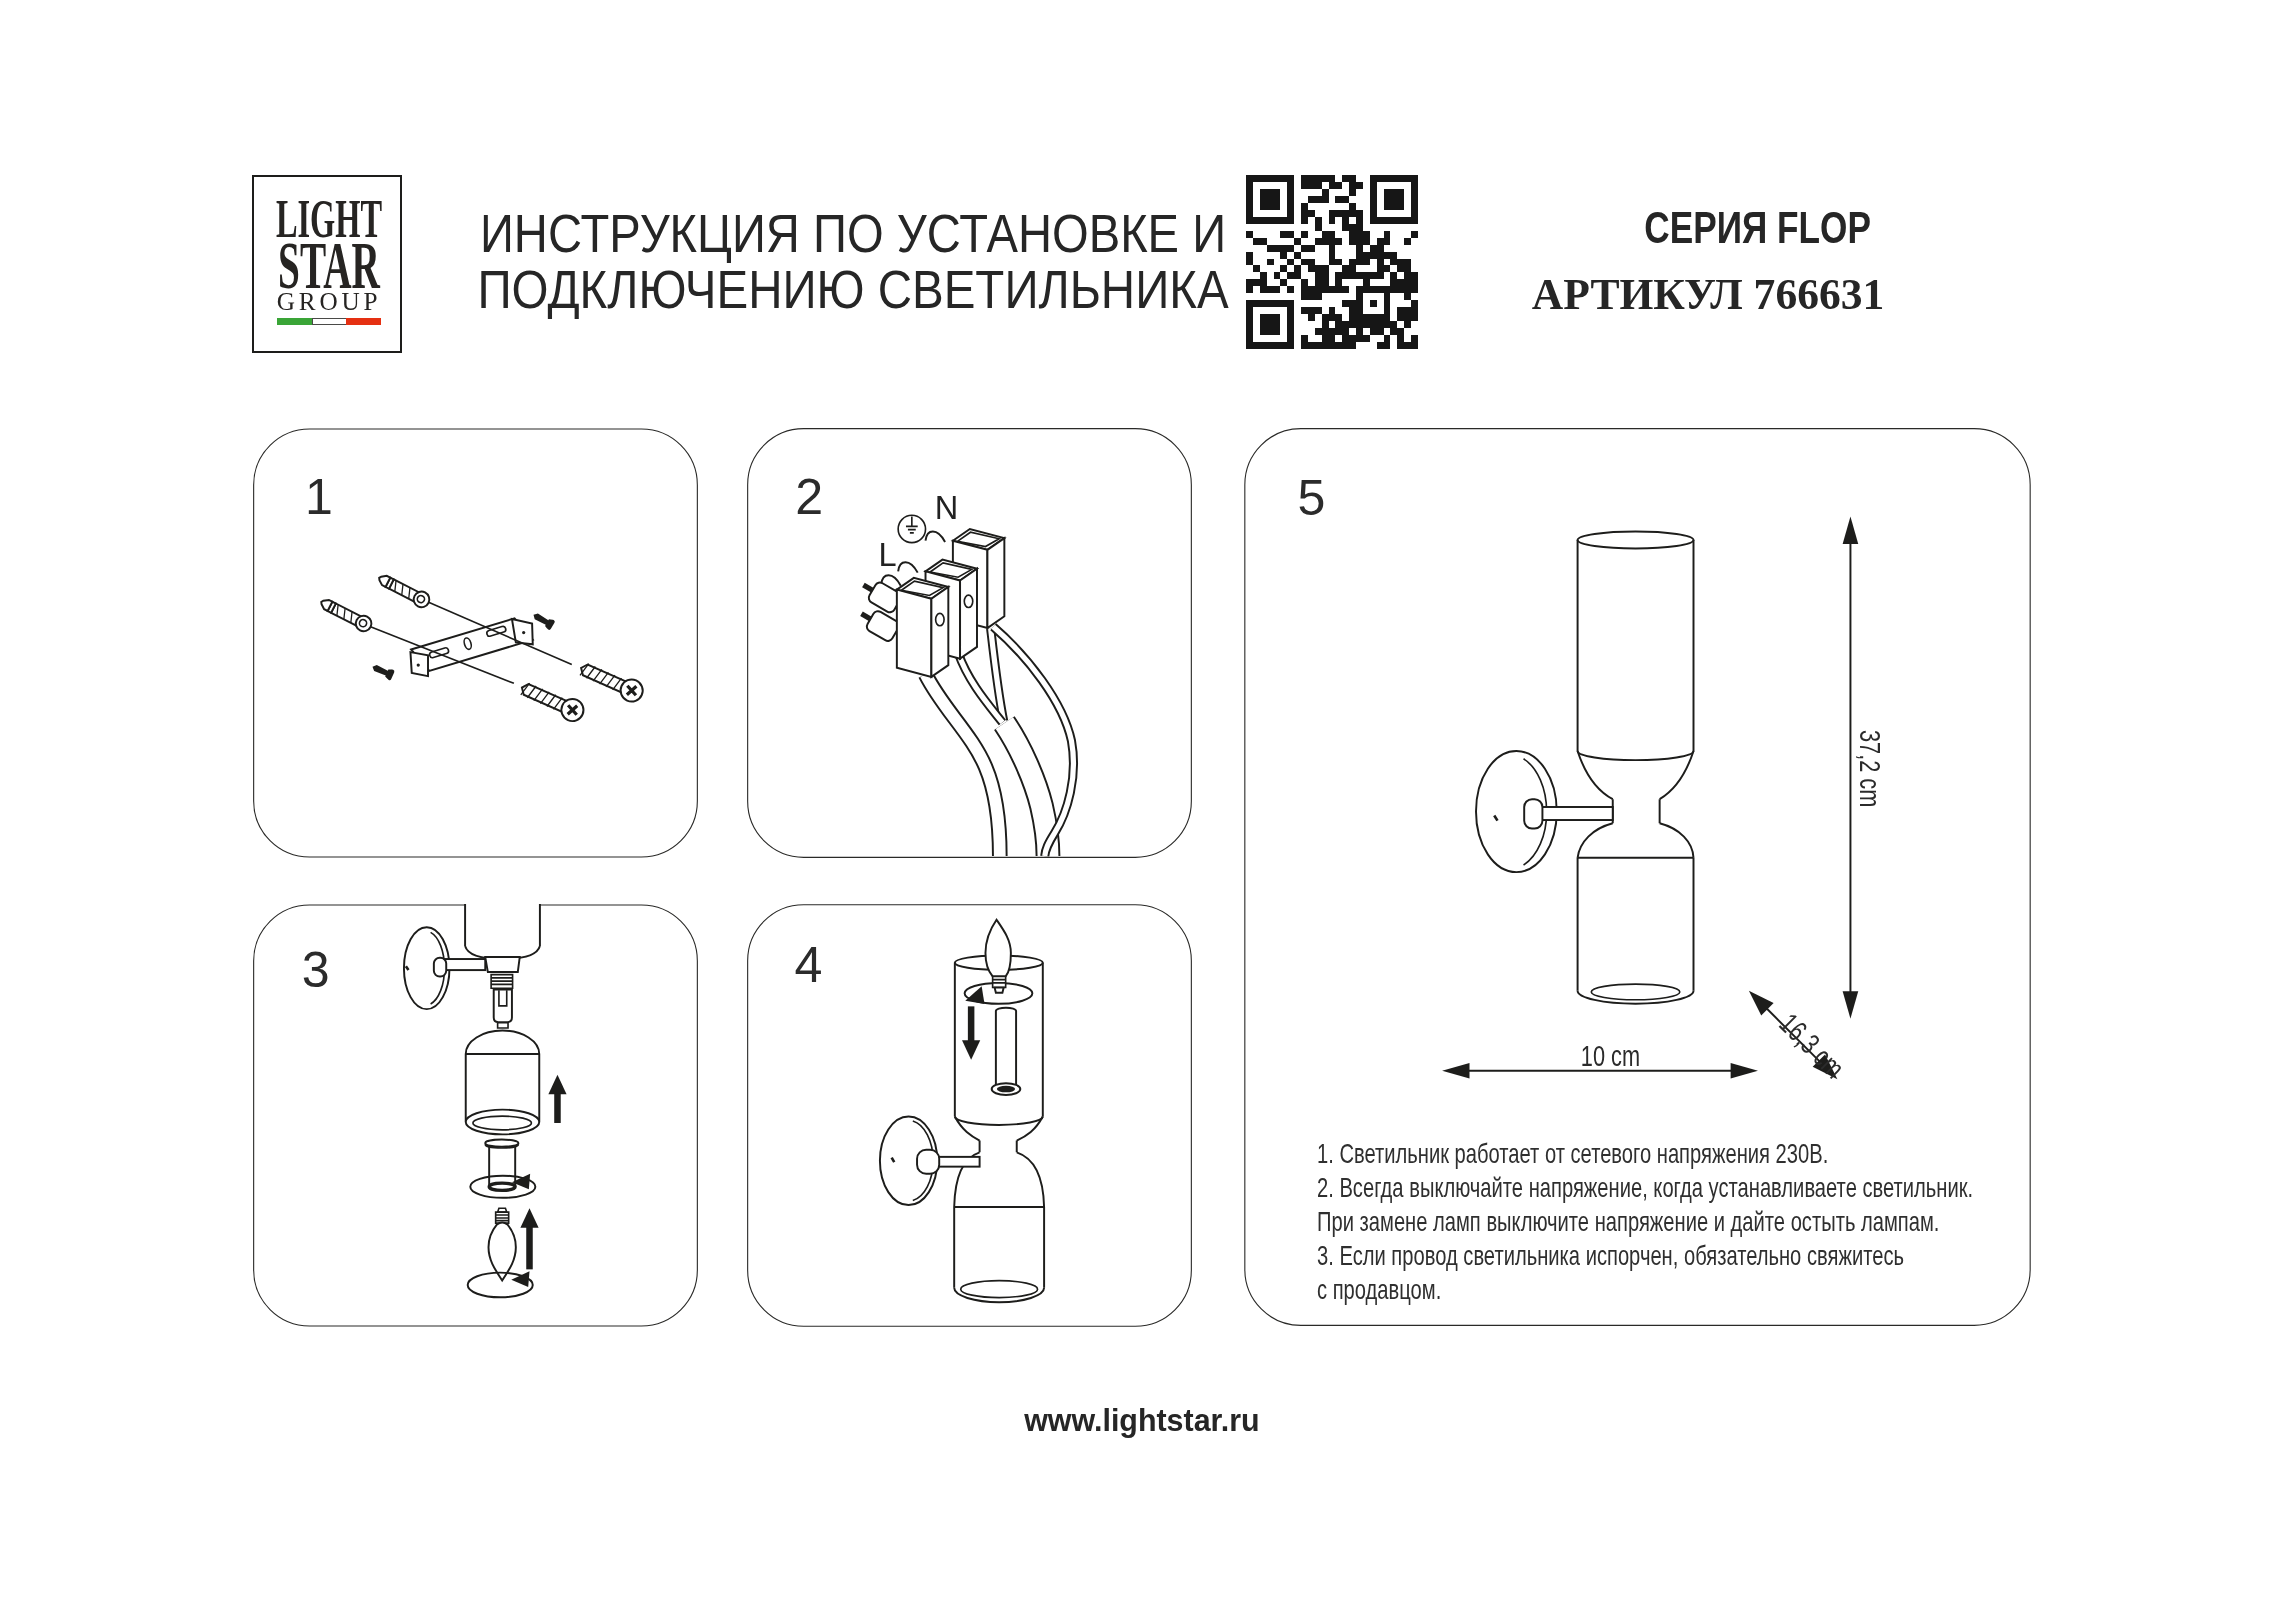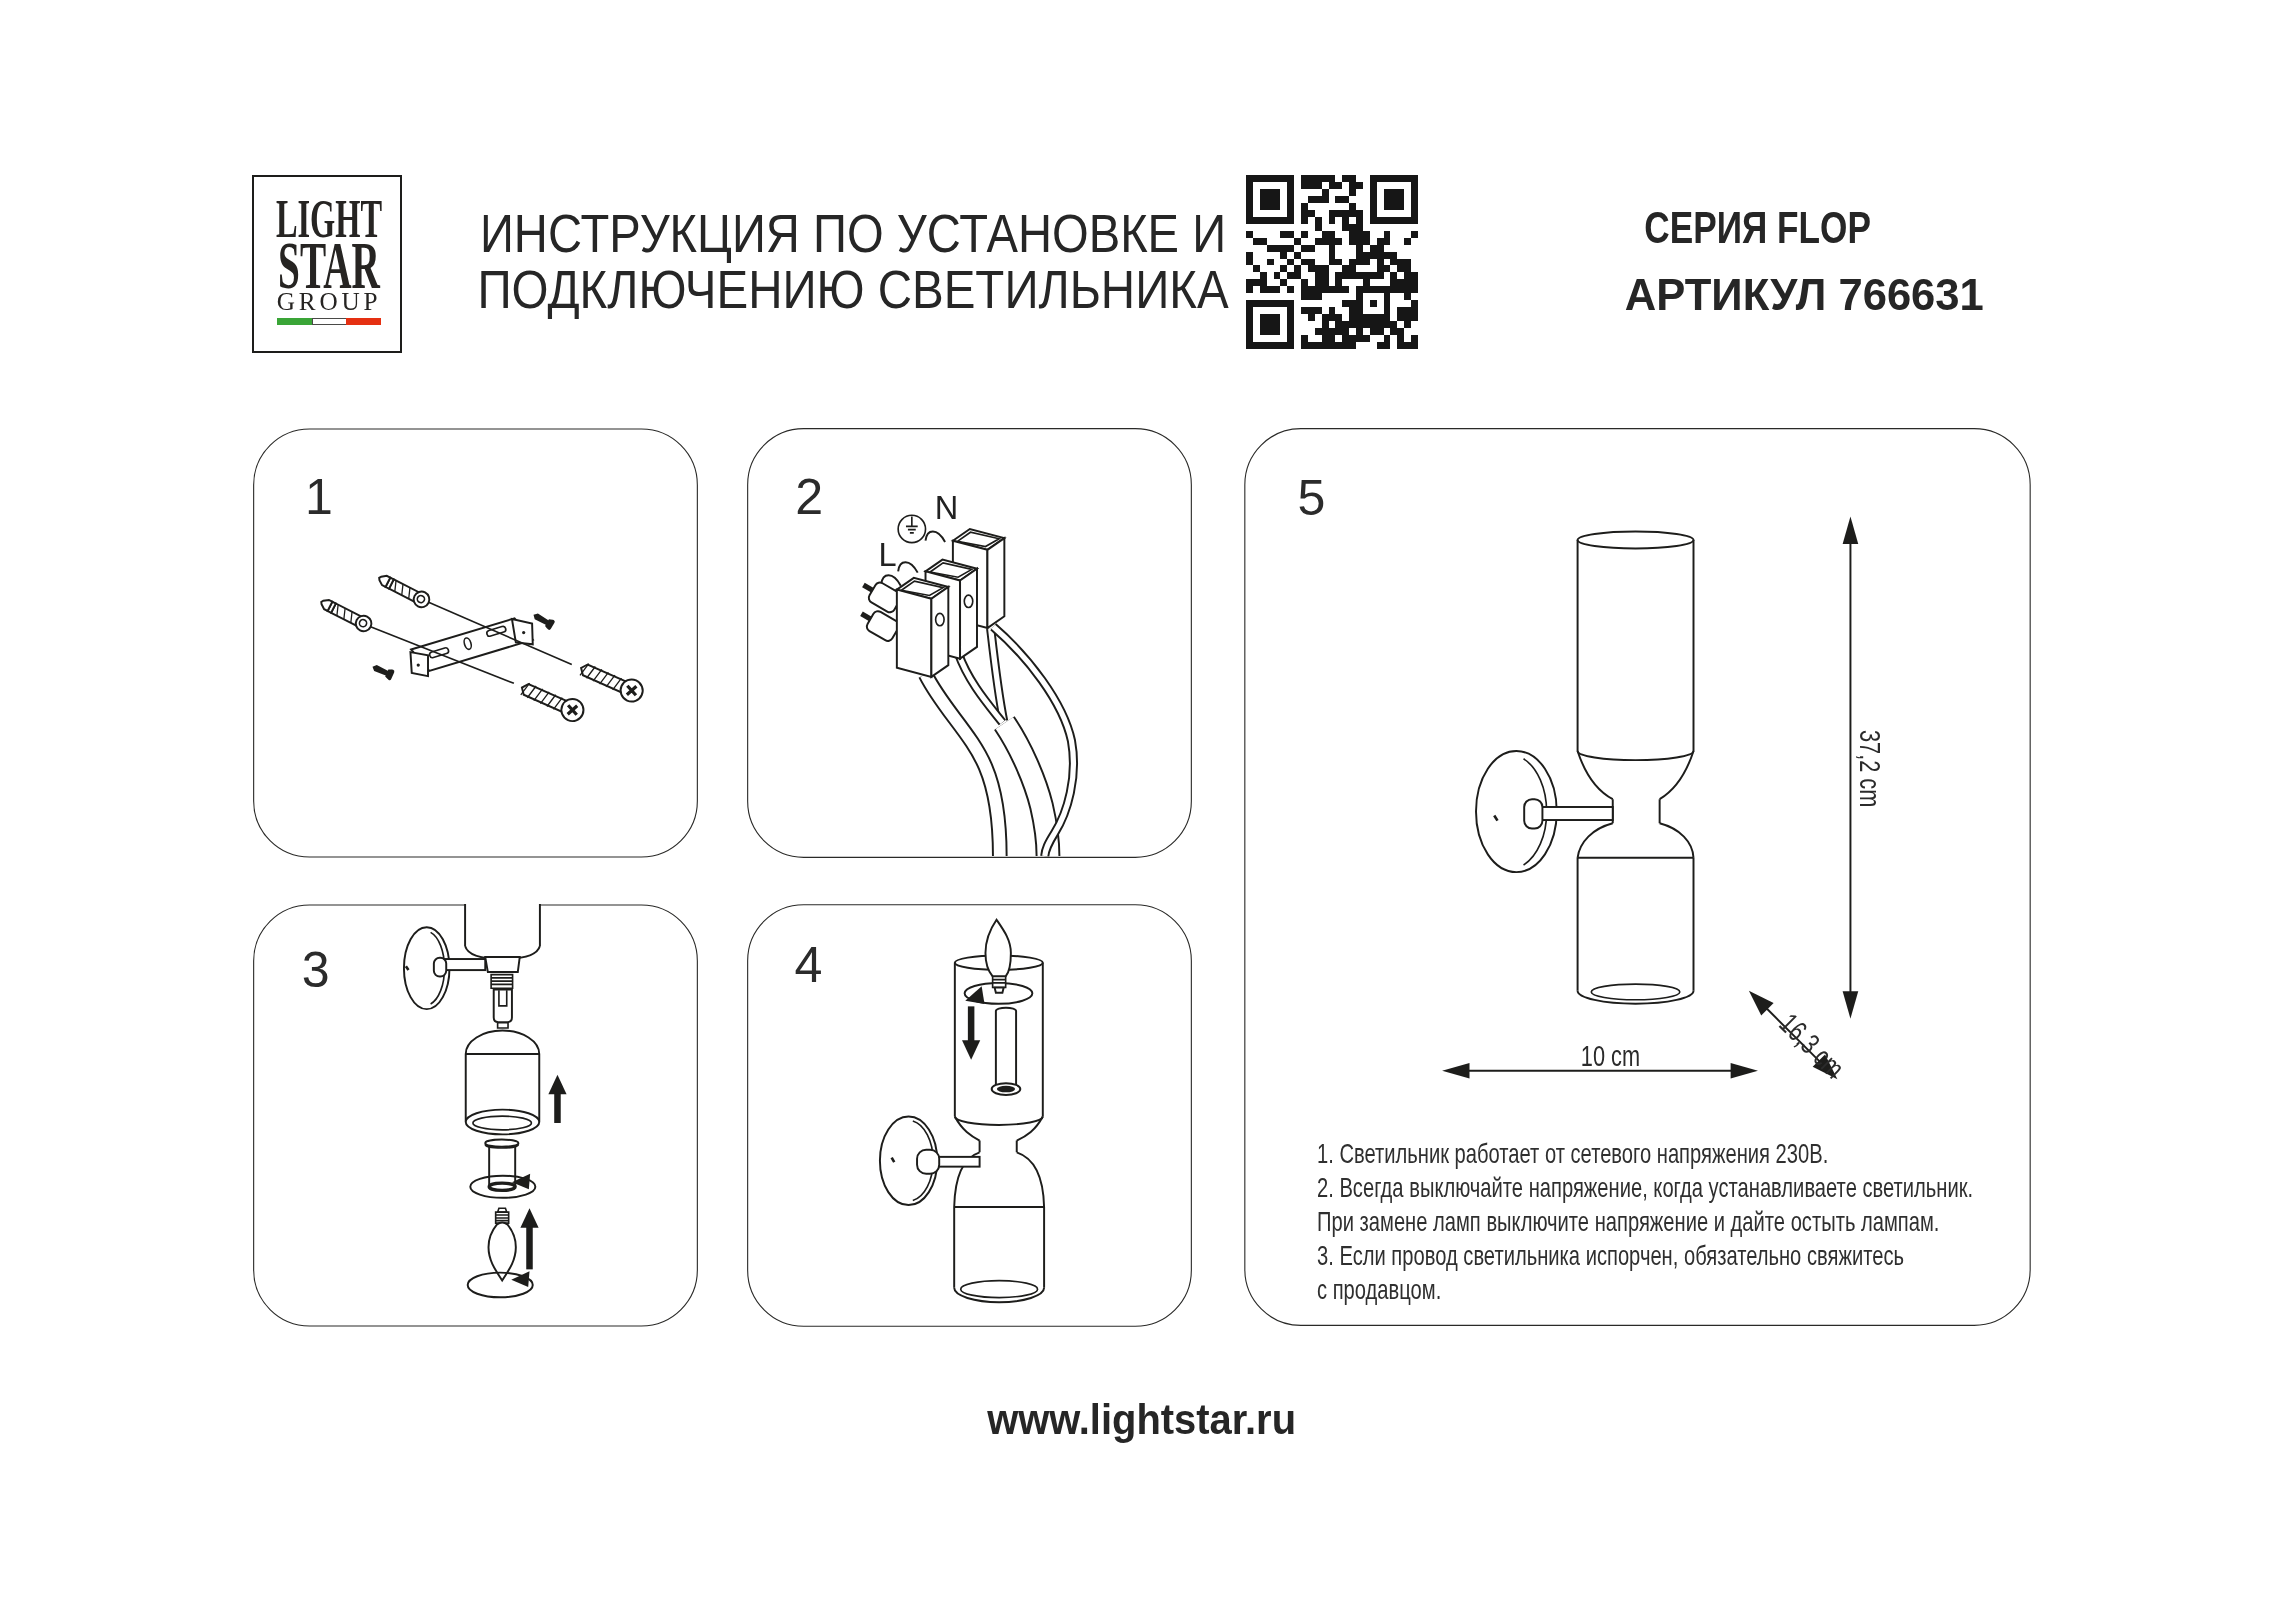--- a/index.html
+++ b/index.html
@@ -11,22 +11,22 @@
 <div style="position:absolute;left:329px;top:292px;font-family:'Liberation Serif',serif;font-weight:normal;font-size:26px;line-height:19.5px;letter-spacing:3.9px;color:#262422;white-space:nowrap;transform:translateX(-50%) scaleX(0.97)">GROUP</div>
 <div style="position:absolute;left:277px;top:318px;width:35px;height:6.5px;background:#3aa537"></div>
 <div style="position:absolute;left:312px;top:318px;width:35px;height:6.5px;background:#fff;border:1.3px solid #4a4a48;box-sizing:border-box"></div>
 <div style="position:absolute;left:346px;top:318px;width:35px;height:6.5px;background:#e53012"></div>
 
 <div style="position:absolute;left:430px;top:206px;width:846px;text-align:center;font-family:'Liberation Sans',sans-serif;font-weight:normal;font-size:53px;line-height:56px;color:#262626">
  <div style="white-space:nowrap;transform:scaleX(0.89)">ИНСТРУКЦИЯ ПО УСТАНОВКЕ И</div>
  <div style="white-space:nowrap;transform:scaleX(0.896)">ПОДКЛЮЧЕНИЮ СВЕТИЛЬНИКА</div>
 </div>
 <div style="position:absolute;left:1530px;top:206px;width:456px;text-align:center;font-family:'Liberation Sans',sans-serif;font-weight:bold;font-size:44px;line-height:44px;color:#262626"><span style="display:inline-block;transform:scaleX(0.80)">СЕРИЯ FLOP</span></div>
-<div style="position:absolute;left:1530px;top:273px;width:456px;text-align:right;font-family:Liberation Sans, sans-serif;font-weight:bold;font-size:44px;line-height:44px;color:#262626"><span style="display:inline-block;transform:scaleX(0.99)">АРТИКУЛ 766631</span></div>
-<div style="position:absolute;left:0px;top:1399px;width:2284px;text-align:center;font-family:'Liberation Sans',sans-serif;font-weight:bold;font-size:42px;line-height:42px;color:#262626"><span style="display:inline-block;transform:scaleX(0.95)">www.lightstar.ru</span></div>
+<div style="position:absolute;left:1530px;top:273px;width:456px;text-align:left;font-family:Liberation Serif, serif;font-weight:bold;font-size:44px;line-height:44px;color:#262626"><span style="display:inline-block;transform:scaleX(0.99)">АРТИКУЛ 766631</span></div>
+<div style="position:absolute;left:0px;top:1399px;width:2284px;text-align:center;font-family:'Liberation Sans',sans-serif;font-weight:bold;font-size:32px;line-height:42px;color:#262626"><span style="display:inline-block;transform:scaleX(0.95)">www.lightstar.ru</span></div>
 <svg style="position:absolute;left:1246px;top:175px" width="172" height="174" viewBox="0 0 25 25" preserveAspectRatio="none" shape-rendering="crispEdges">
     <path d="M0 0h7v1h-7zM8 0h5v1h-5zM14 0h2v1h-2zM18 0h7v1h-7zM0 1h1v1h-1zM6 1h1v1h-1zM8 1h3v1h-3zM12 1h2v1h-2zM15 1h2v1h-2zM18 1h1v1h-1zM24 1h1v1h-1zM0 2h1v1h-1zM2 2h3v1h-3zM6 2h1v1h-1zM11 2h1v1h-1zM15 2h1v1h-1zM18 2h1v1h-1zM20 2h3v1h-3zM24 2h1v1h-1zM0 3h1v1h-1zM2 3h3v1h-3zM6 3h1v1h-1zM9 3h3v1h-3zM13 3h2v1h-2zM18 3h1v1h-1zM20 3h3v1h-3zM24 3h1v1h-1zM0 4h1v1h-1zM2 4h3v1h-3zM6 4h1v1h-1zM8 4h1v1h-1zM15 4h1v1h-1zM18 4h1v1h-1zM20 4h3v1h-3zM24 4h1v1h-1zM0 5h1v1h-1zM6 5h1v1h-1zM8 5h2v1h-2zM12 5h5v1h-5zM18 5h1v1h-1zM24 5h1v1h-1zM0 6h7v1h-7zM8 6h1v1h-1zM10 6h1v1h-1zM12 6h1v1h-1zM14 6h1v1h-1zM16 6h1v1h-1zM18 6h7v1h-7zM10 7h1v1h-1zM14 7h3v1h-3zM0 8h1v1h-1zM5 8h2v1h-2zM8 8h1v1h-1zM11 8h2v1h-2zM15 8h3v1h-3zM20 8h1v1h-1zM24 8h1v1h-1zM1 9h2v1h-2zM7 9h1v1h-1zM10 9h4v1h-4zM15 9h3v1h-3zM19 9h2v1h-2zM23 9h1v1h-1zM3 10h4v1h-4zM8 10h2v1h-2zM12 10h1v1h-1zM16 10h1v1h-1zM18 10h2v1h-2zM0 11h1v1h-1zM5 11h1v1h-1zM7 11h1v1h-1zM12 11h1v1h-1zM16 11h6v1h-6zM0 12h1v1h-1zM3 12h1v1h-1zM6 12h1v1h-1zM8 12h2v1h-2zM12 12h2v1h-2zM15 12h3v1h-3zM19 12h1v1h-1zM21 12h3v1h-3zM1 13h1v1h-1zM5 13h1v1h-1zM7 13h1v1h-1zM9 13h3v1h-3zM14 13h2v1h-2zM19 13h2v1h-2zM22 13h2v1h-2zM2 14h1v1h-1zM4 14h1v1h-1zM6 14h2v1h-2zM10 14h2v1h-2zM13 14h7v1h-7zM21 14h1v1h-1zM23 14h2v1h-2zM0 15h3v1h-3zM5 15h1v1h-1zM8 15h1v1h-1zM10 15h2v1h-2zM13 15h1v1h-1zM17 15h1v1h-1zM21 15h4v1h-4zM0 16h1v1h-1zM2 16h3v1h-3zM6 16h1v1h-1zM8 16h7v1h-7zM16 16h9v1h-9zM8 17h3v1h-3zM16 17h1v1h-1zM20 17h1v1h-1zM23 17h1v1h-1zM0 18h7v1h-7zM14 18h3v1h-3zM18 18h1v1h-1zM20 18h1v1h-1zM24 18h1v1h-1zM0 19h1v1h-1zM6 19h1v1h-1zM8 19h3v1h-3zM12 19h1v1h-1zM15 19h2v1h-2zM20 19h1v1h-1zM22 19h3v1h-3zM0 20h1v1h-1zM2 20h3v1h-3zM6 20h1v1h-1zM9 20h1v1h-1zM11 20h3v1h-3zM15 20h6v1h-6zM22 20h3v1h-3zM0 21h1v1h-1zM2 21h3v1h-3zM6 21h1v1h-1zM11 21h1v1h-1zM13 21h9v1h-9zM23 21h1v1h-1zM0 22h1v1h-1zM2 22h3v1h-3zM6 22h1v1h-1zM10 22h5v1h-5zM16 22h1v1h-1zM18 22h2v1h-2zM21 22h2v1h-2zM0 23h1v1h-1zM6 23h1v1h-1zM8 23h1v1h-1zM11 23h2v1h-2zM14 23h4v1h-4zM20 23h1v1h-1zM22 23h1v1h-1zM24 23h1v1h-1zM0 24h7v1h-7zM8 24h8v1h-8zM19 24h2v1h-2zM22 24h3v1h-3z" fill="#161616"></path>
   </svg>
 <svg style="position:absolute;left:253px;top:428px" width="445" height="430" viewBox="0 0 684 660">
     <rect x="1" y="1" width="682" height="658" rx="86" ry="86" stroke="#2a2a28" stroke-width="1.7" fill="none"></rect>
 <text x="80" y="132" font-family="Liberation Sans" font-size="77" fill="#2b2b2b">1</text>
 <path d="M243 340 L402 292 L430 325 L271 373 Z" stroke="#1d1d1b" stroke-width="3" fill="#fff"></path>
 <g transform="rotate(-17 286 345)">
       <rect x="271" y="340.5" width="30" height="9" rx="4.5" stroke="#1d1d1b" stroke-width="2.5" fill="none"></rect>
     </g>

